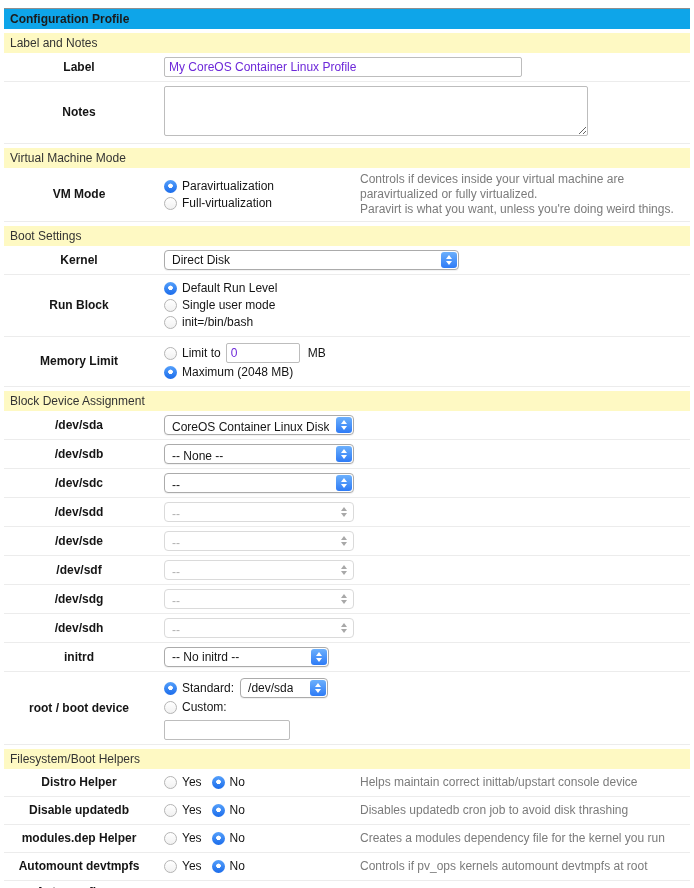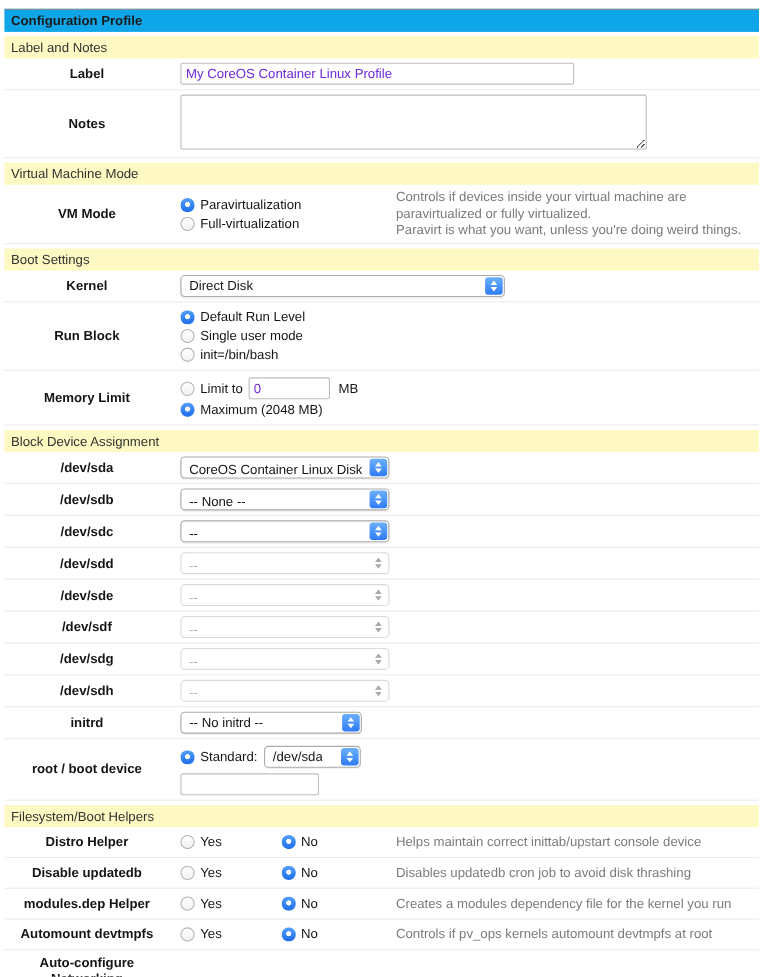--- a/index.html
+++ b/index.html
@@ -59,21 +59,21 @@
   .radio {
     width:13px; height:13px; border-radius:50%; box-sizing:border-box;
     border:1px solid #b4b4b4; background:linear-gradient(#fff,#f1f1f1);
     margin-right:5px; flex:0 0 13px;
   }
   .radio.checked {
     border:none;
     background:radial-gradient(circle at 50% 45%, #fff 0 2px, rgba(255,255,255,0) 2.6px),
                linear-gradient(#55a0fb,#1b6ceb);
   }
-  .yn { display:flex; align-items:flex-start;gap:44px; }
+  .yn { display:flex; align-items:flex-start; }
   .yn .radio-line { margin-right:10px; }
   .mem-line { display:flex; align-items:center; }
   .mem-line .unit { margin-left:8px; }
   .mem-line .txt-input { margin-left:5px; }
 </style>
 </head>
 <body>
 
 <div class="title-bar">Configuration Profile</div>
 
@@ -273,20 +273,24 @@
       <span class="radio checked"></span>
       <span>Standard:</span>
       <div class="sel w-root">
         <span class="txt">/dev/sda</span>
         <span class="stepper">
             <i class="tri-up"></i>
             <i class="tri-down"></i>
           </span>
       </div>
     </div>
+    <div class="radio-line">
+      <span class="radio"></span>
+      <span>Custom:</span>
+    </div>
     <input class="txt-input input-custom" type="text" value="" style="">
   </div>
 </div>
 
 <div class="section-bar">Filesystem/Boot Helpers</div>
 
 <div class="row">
   <div class="lbl">Distro Helper</div>
   <div class="ctrl-fixed yn">
     <div class="radio-line">

